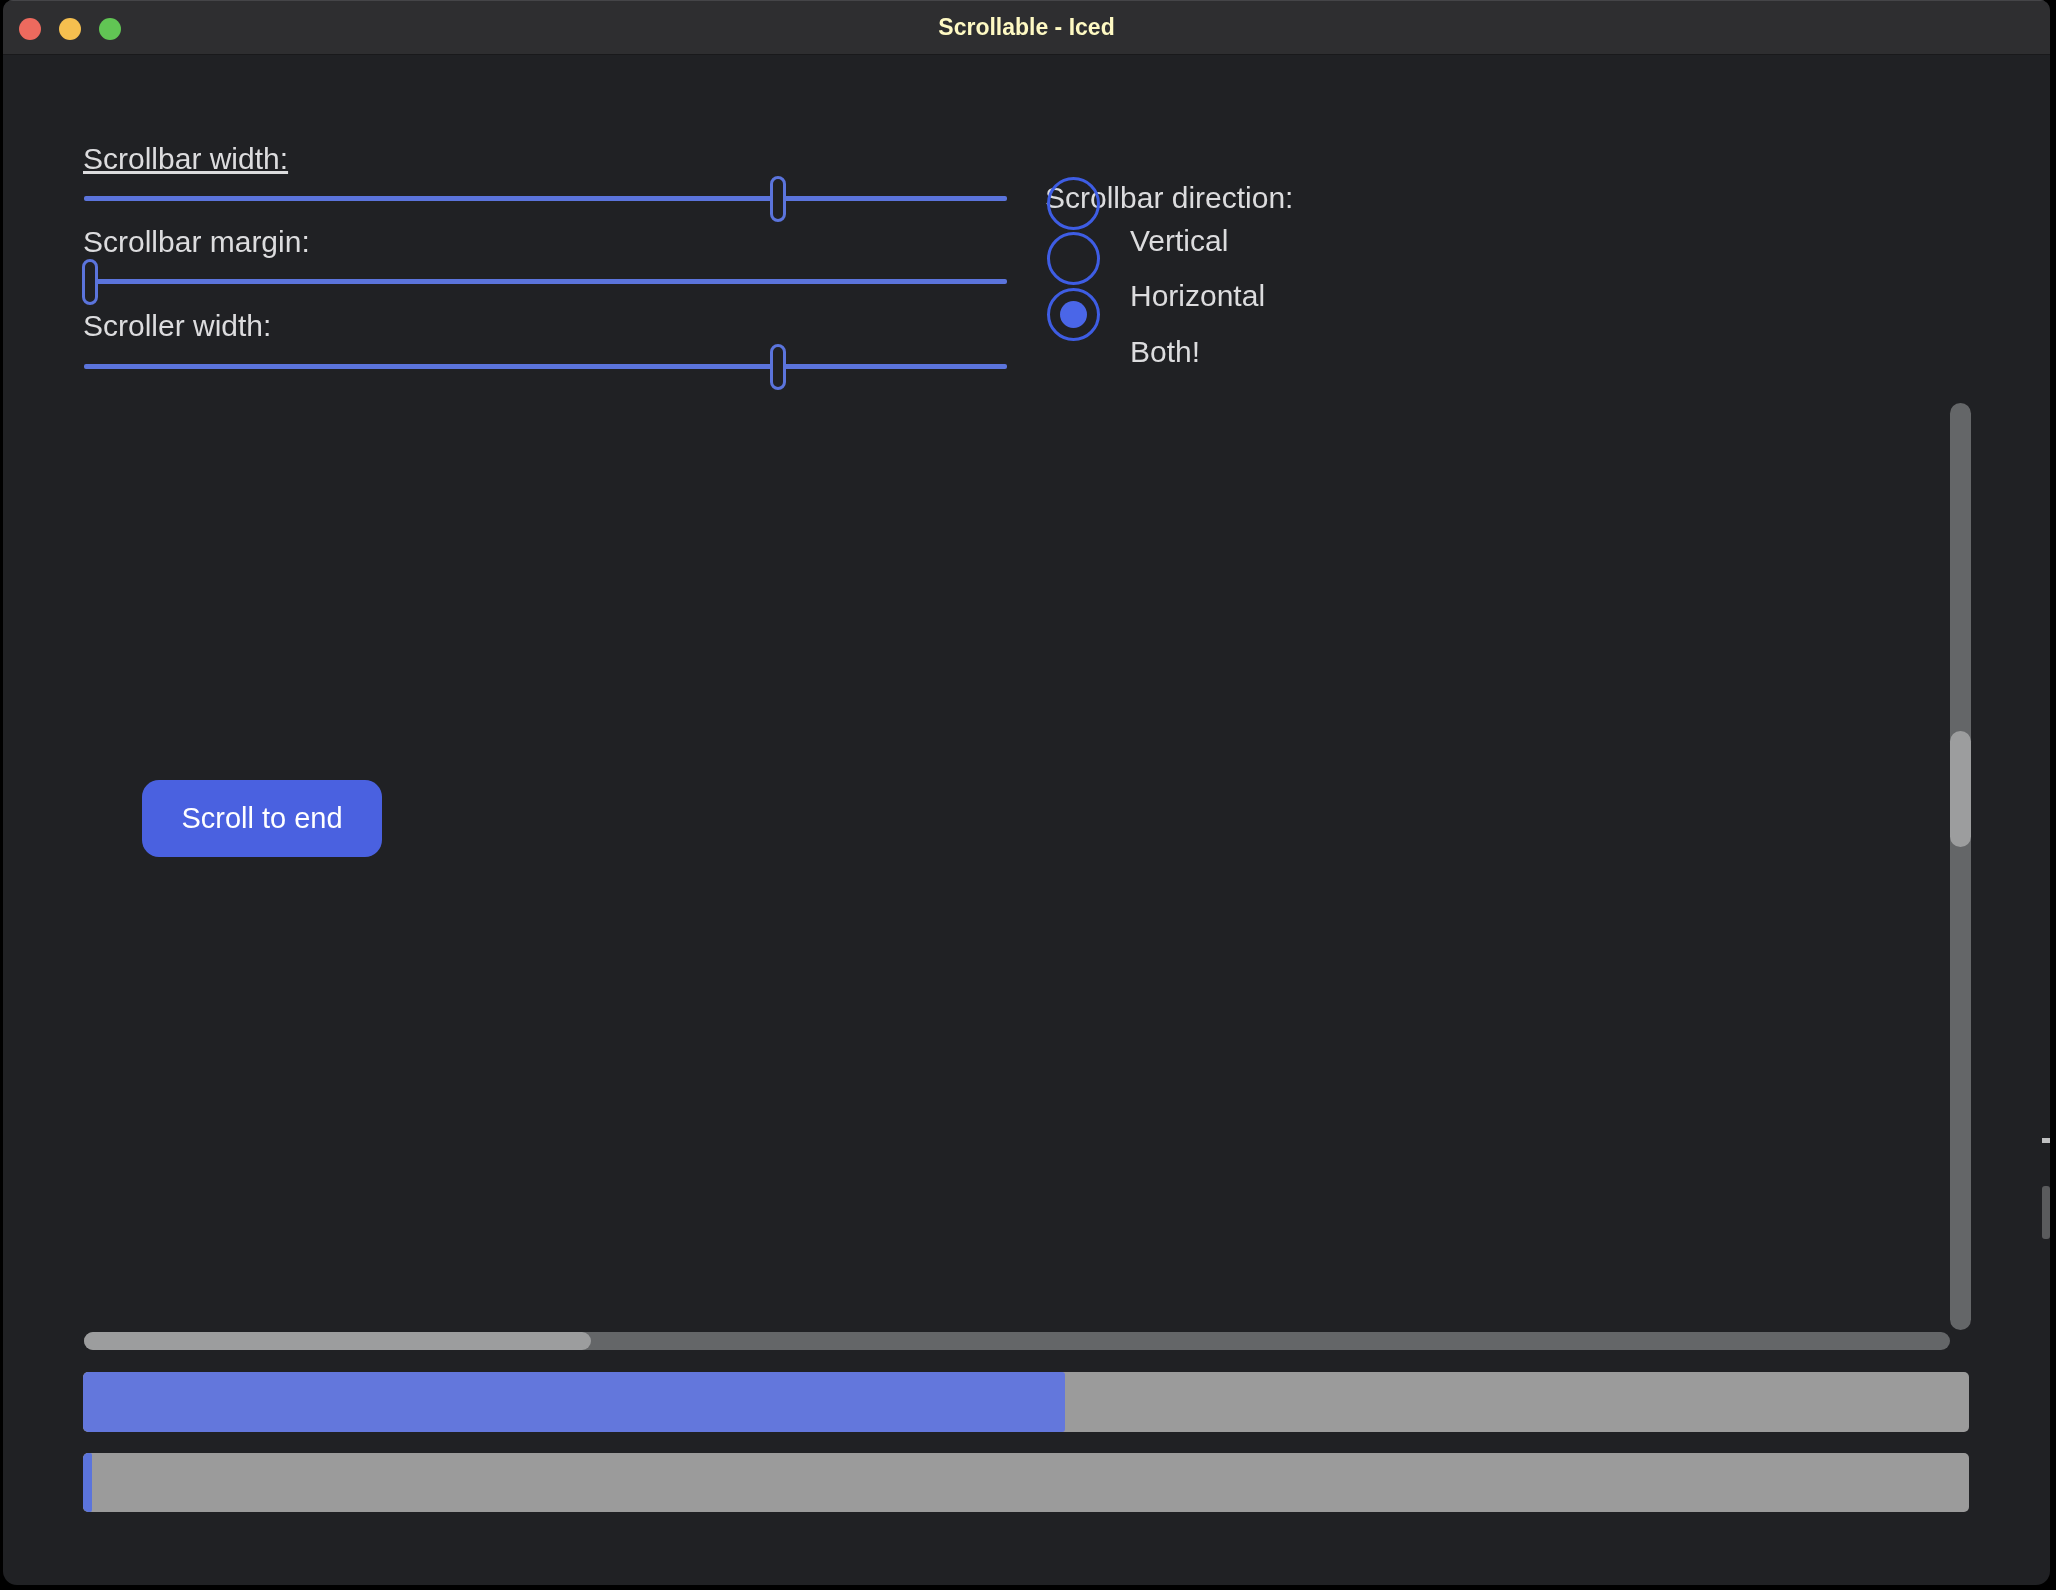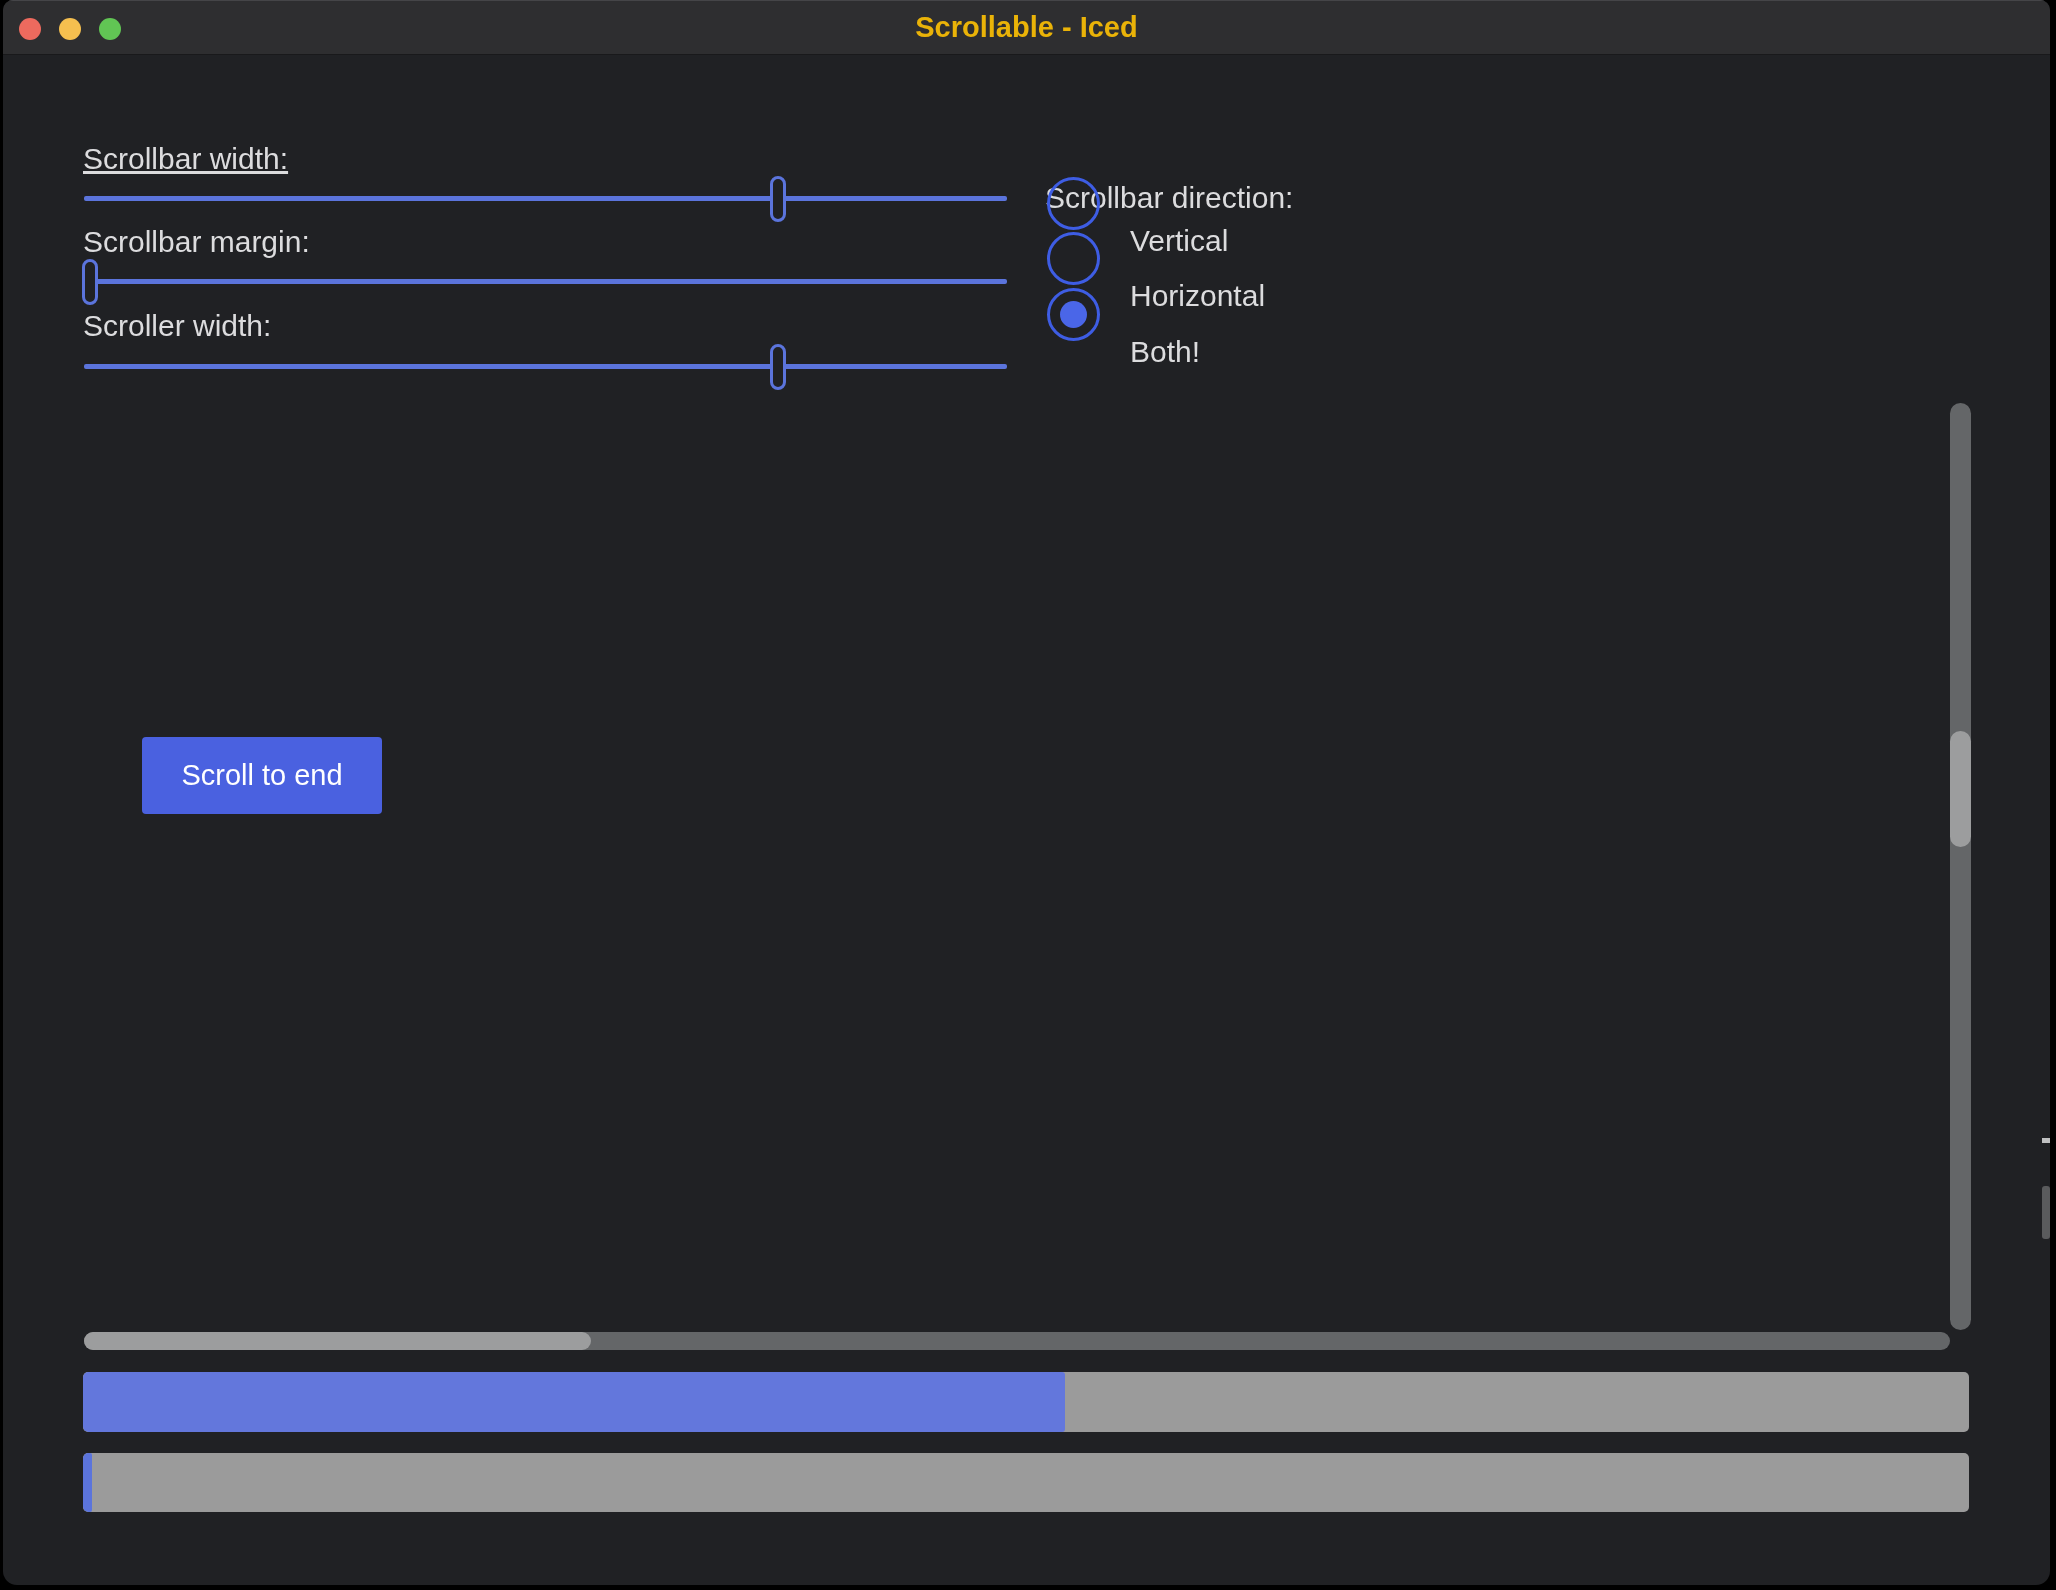--- a/index.html
+++ b/index.html
@@ -16,21 +16,21 @@
     position:absolute;left:0;top:0;width:100%;height:54px;
     background:#2e2e30;border-bottom:1px solid #19191b;
     box-shadow:inset 0 1px 0 #454548;
   }
   .tl{position:absolute;top:18px;width:22px;height:22px;border-radius:50%;}
   .tl.red{left:16px;background:#ed6a5e;}
   .tl.yellow{left:56px;background:#f5bf4f;}
   .tl.green{left:96px;background:#61c554;}
   .window-title{
     position:absolute;left:0;top:0;width:100%;height:54px;line-height:54px;
-    text-align:center;color:#eab308;font-size:29px;font-weight:bold;
+    text-align:center;color:#fef9c3;font-size:23px;font-weight:bold;
   }
   
   .lbl{
     position:absolute;height:42px;line-height:42px;
     color:#dcdcde;font-size:30px;white-space:nowrap;
   }
   
   .slider{position:absolute;left:81px;width:923px;height:46px;}
   .slider .rail{
     position:absolute;left:0;top:20px;width:100%;height:5px;
@@ -50,22 +50,22 @@
     position:absolute;left:50%;top:50%;width:27px;height:27px;margin:-13.5px 0 0 -13.5px;
     border-radius:50%;background:#4a66e8;display:none;
   }
   .radio-dot.on{display:block;}
   .radio-label{
     position:absolute;left:83px;top:5px;height:42px;line-height:42px;
     color:#dcdcde;font-size:30px;white-space:nowrap;margin-top:38px;
   }
   
   .scroll-btn{
-    position:absolute;left:139px;top:737px;width:240px;height:77px;
-    background:#4a61e0;border:none;border-radius:4px;
+    position:absolute;left:139px;top:780px;width:240px;height:77px;
+    background:#4a61e0;border:none;border-radius:17px;
     color:#ffffff;font-size:29px;font-family:"Liberation Sans",sans-serif;
     cursor:pointer;
   }
   .status-text{
     position:absolute;left:457px;top:742px;height:77px;line-height:77px;
     color:#d4d4d6;font-size:31px;white-space:nowrap;
   }
   
   .v-rail{
     position:absolute;left:1947px;top:403px;width:21px;height:927px;

